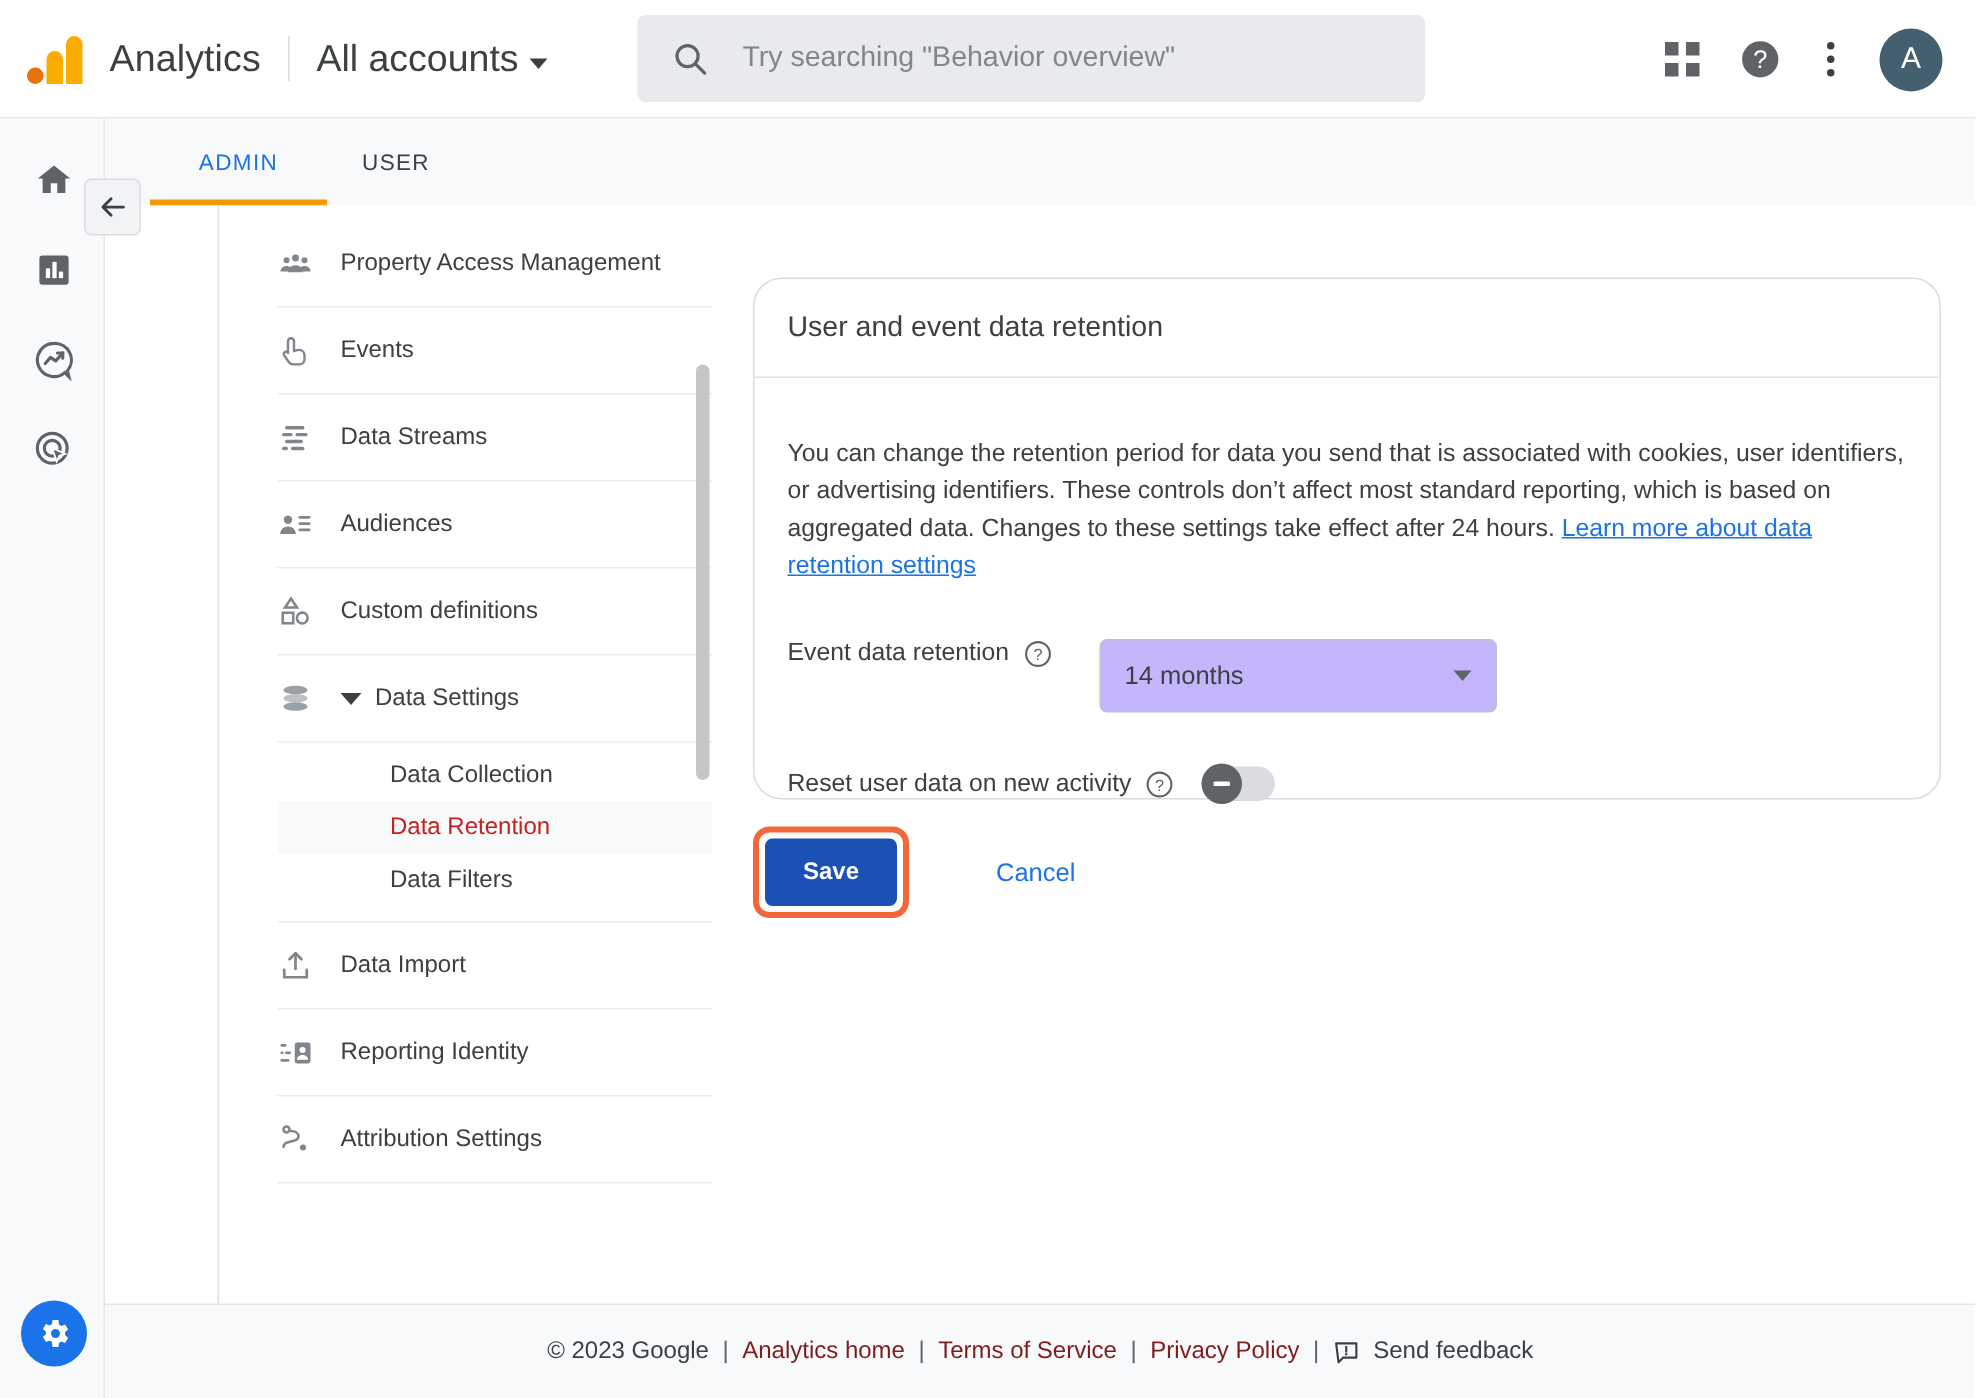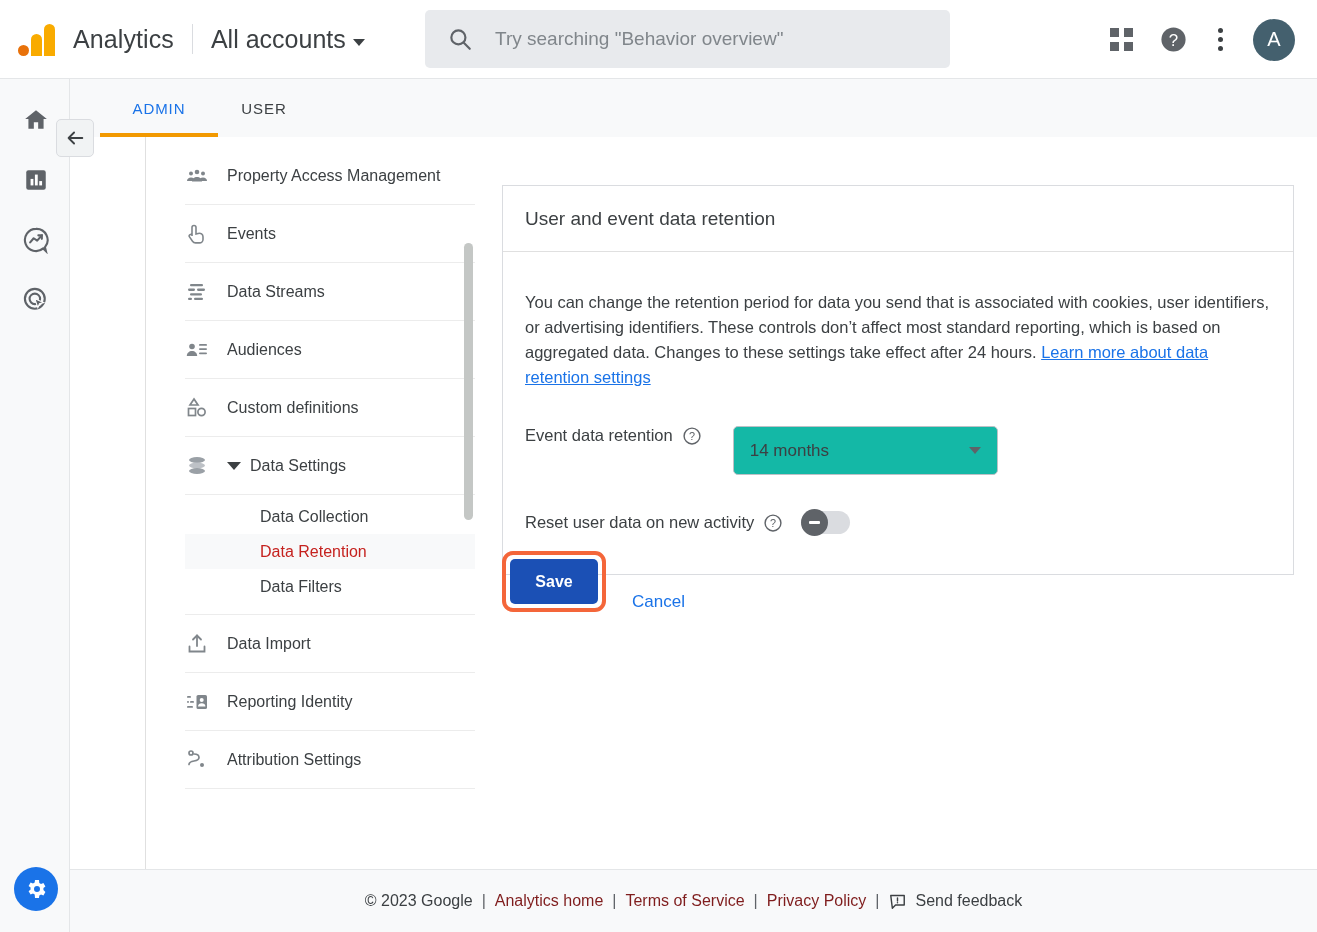--- a/index.html
+++ b/index.html
@@ -106,55 +106,55 @@
     width: 0; height: 0; border-left: 7px solid transparent; border-right: 7px solid transparent;
     border-top: 8px solid #3c4043; margin-right: 9px;
   }
   .menu-scrollbar {
     position: absolute; left: 394px; top: 106px; width: 9px; height: 277px;
     background: #c4c7c5; border-radius: 5px;
   }
 
   
   .card {
-    position: absolute; left: 432px; top: 48px; width: 792px; height: 390px;
-    border: 1px solid #dadce0; border-radius: 0; background: #fff;
+    position: absolute; left: 432px; top: 48px; width: 792px; height: 348px;
+    border: 1px solid #dadce0; border-radius: 19px; background: #fff;
   }
   .card-head {
     height: 66px; border-bottom: 1px solid #e0e0e0; display: flex; align-items: center; padding-left: 22px;
     font-size: 19px; color: #3c4043;
   }
   .card-body { padding: 38px 22px 0 22px; }
   .para { font-size: 16.5px; line-height: 25px; color: #3c4043; }
   .para a { color: #1a73e8; }
   .row-field { display: flex; align-items: flex-start; margin-top: 36px; }
   .field-label { font-size: 16.5px; color: #3c4043; }
   .qmark { margin-left: 9px; display: inline-flex; }
   .select {
     margin-left: 31px; width: 265px; height: 49px; border: 1px solid #bdc1c6; border-radius: 5px;
     display: flex; align-items: center; padding: 0 16px; font-size: 17px; color: #3c4043;
-    justify-content: space-between; cursor: pointer; background: #14b8a6;
+    justify-content: space-between; cursor: pointer; background: #c4b5fd;
   }
   .sel-caret {
     width: 0; height: 0; border-left: 6px solid transparent; border-right: 6px solid transparent;
     border-top: 7px solid #5f6368;
   }
   .row-toggle { display: flex; align-items: center; margin-top: 36px; }
   .switch {
     margin-left: 18px; width: 49px; height: 23px; border-radius: 12px; background: #dadce0;
     position: relative; cursor: pointer;
   }
   .switch .knob {
     position: absolute; left: 0; top: -2px; width: 27px; height: 27px; border-radius: 50%;
     background: #5f6368; display: flex; align-items: center; justify-content: center;
   }
   .switch .knob::after { content: ''; width: 11px; height: 2.5px; background: #fff; border-radius: 1px; }
 
   
-  .actions { position: absolute; left: 432px; top: 414px; display: flex; align-items: flex-end; }
+  .actions { position: absolute; left: 432px; top: 414px; display: flex; align-items: center; gap: 32px; }
   .save-hl {
     border: 4px solid #f4663a; border-radius: 11px; padding: 4px; display: inline-flex;
   }
   .save-btn {
     width: 88px; height: 45px; background: #1b50b5; color: #fff; border: none; border-radius: 5px;
     font-size: 16px; font-weight: bold; font-family: "Liberation Sans", sans-serif; cursor: pointer;
   }
   .cancel-btn {
     margin-left: 26px; color: #1a73e8; font-size: 17px; background: none; border: none;
     font-family: "Liberation Sans", sans-serif; cursor: pointer;

